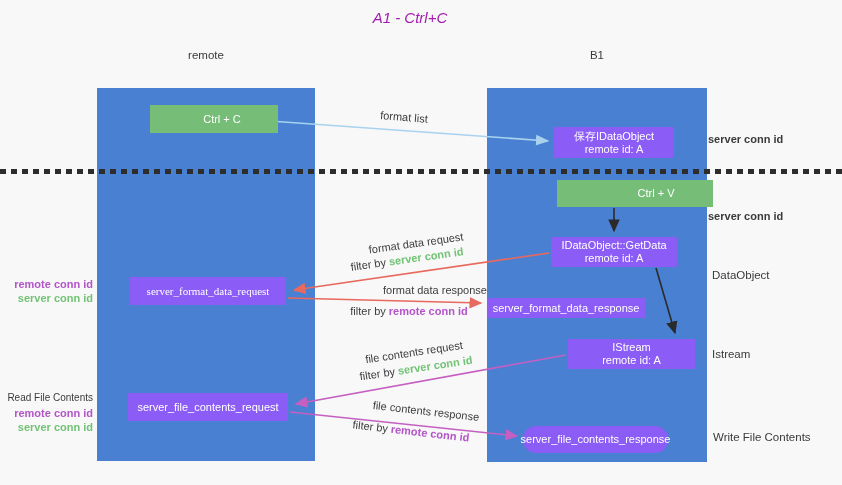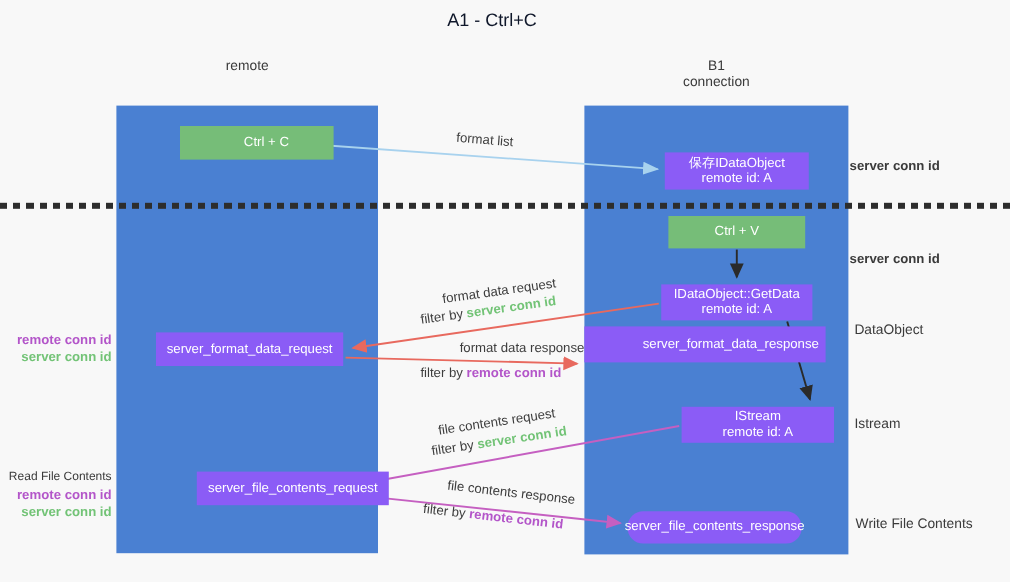--- a/index.html
+++ b/index.html
@@ -1,45 +1,45 @@
 <!DOCTYPE html>
 <html><head>
 <meta charset="utf-8">
 <style>
   html,body{margin:0;padding:0;}
   body{font-family:"Liberation Sans",sans-serif;background:#f8f8f8;}
   #canvas{position:relative;width:842px;height:485px;background:#f8f8f8;overflow:hidden;}
 
   .title{position:absolute;left:0;top:8px;width:820px;text-align:center;
-         font-size:15px;color:#0f172a;line-height:19px;}
+         font-size:15px;color:#a21caf;line-height:19px;font-style:italic;}
 
   .lane{position:absolute;background:#4a80d2;}
   #lane-left{left:97px;top:88px;width:218px;height:373px;}
   #lane-right{left:487px;top:88px;width:220px;height:374px;}
 
   .lane-header{position:absolute;text-align:center;font-size:11.5px;color:#3a3a3a;line-height:14px;}
   #header-left{left:97px;top:48px;width:218px;}
   #header-right{left:487px;top:48px;width:220px;}
 
   .dotline{position:absolute;left:0;top:169px;width:842px;height:5px;
     background:repeating-linear-gradient(to right,#2d2d2d 0 6px,transparent 6px 11px);}
 
   .node{position:absolute;display:flex;flex-direction:column;justify-content:center;
         align-items:center;color:#fff;font-size:11px;line-height:13px;text-align:center;}
   .green{background:#76bd78;}
   .orange{background:#8b5cf6;}
 
   #n-ctrlc{left:150px;top:105px;width:112px;height:28px;padding-left:16px;}
   #n-save{left:554px;top:127px;width:120px;height:31px;}
-  #n-ctrlv{left:557px;top:180px;width:114px;height:27px;}
+  #n-ctrlv{left:557px;top:180px;width:114px;height:27px;padding-left:42px;}
   #n-getdata{left:551px;top:237px;width:126px;height:30px;}
-  #n-fmtreq{left:130px;top:277px;width:156px;height:28px;}
-  #n-fmtresp{left:487px;top:272px;width:158px;height:30px;padding-left:43px;}
+  #n-fmtreq{left:130px;top:277px;width:156px;height:28px;font-family:Liberation Serif, serif;}
+  #n-fmtresp{left:487px;top:298px;width:158px;height:20px;}
   #n-istream{left:568px;top:339px;width:127px;height:30px;}
-  #n-filereq{left:128px;top:393px;width:160px;height:28px;margin-left:36px;}
+  #n-filereq{left:128px;top:393px;width:160px;height:28px;}
   #n-fileresp{left:523px;top:426px;width:145px;height:27px;border-radius:13px;}
 
   svg.arrows{position:absolute;left:0;top:0;pointer-events:none;}
 
   .elabel{position:absolute;white-space:nowrap;font-size:11px;color:#3d3d3d;
           transform-origin:center;}
   .tgreen{color:#72c376;font-weight:bold;}
   .tpurple{color:#b355c9;font-weight:bold;}
   .sidelabel{position:absolute;white-space:nowrap;font-size:11.5px;color:#3a3a3a;}
   .sideblock{position:absolute;left:0;width:93px;text-align:right;font-size:11px;
@@ -52,21 +52,20 @@
 
   <div class="title">
     <div>A1 - Ctrl+C</div>
   </div>
 
   <div class="lane-header" id="header-left">
     <div>remote</div>
   </div>
   <div class="lane-header" id="header-right">
     <div>B1</div>
-    <div>connection</div>
   </div>
 
   <div class="lane" id="lane-left"></div>
   <div class="lane" id="lane-right"></div>
 
   <div class="dotline"></div>
 
   <svg class="arrows" width="842" height="485">
     <defs>
       <marker id="m-blue" viewBox="0 0 10 10" refX="9" refY="5" markerWidth="9" markerHeight="9" orient="auto">

